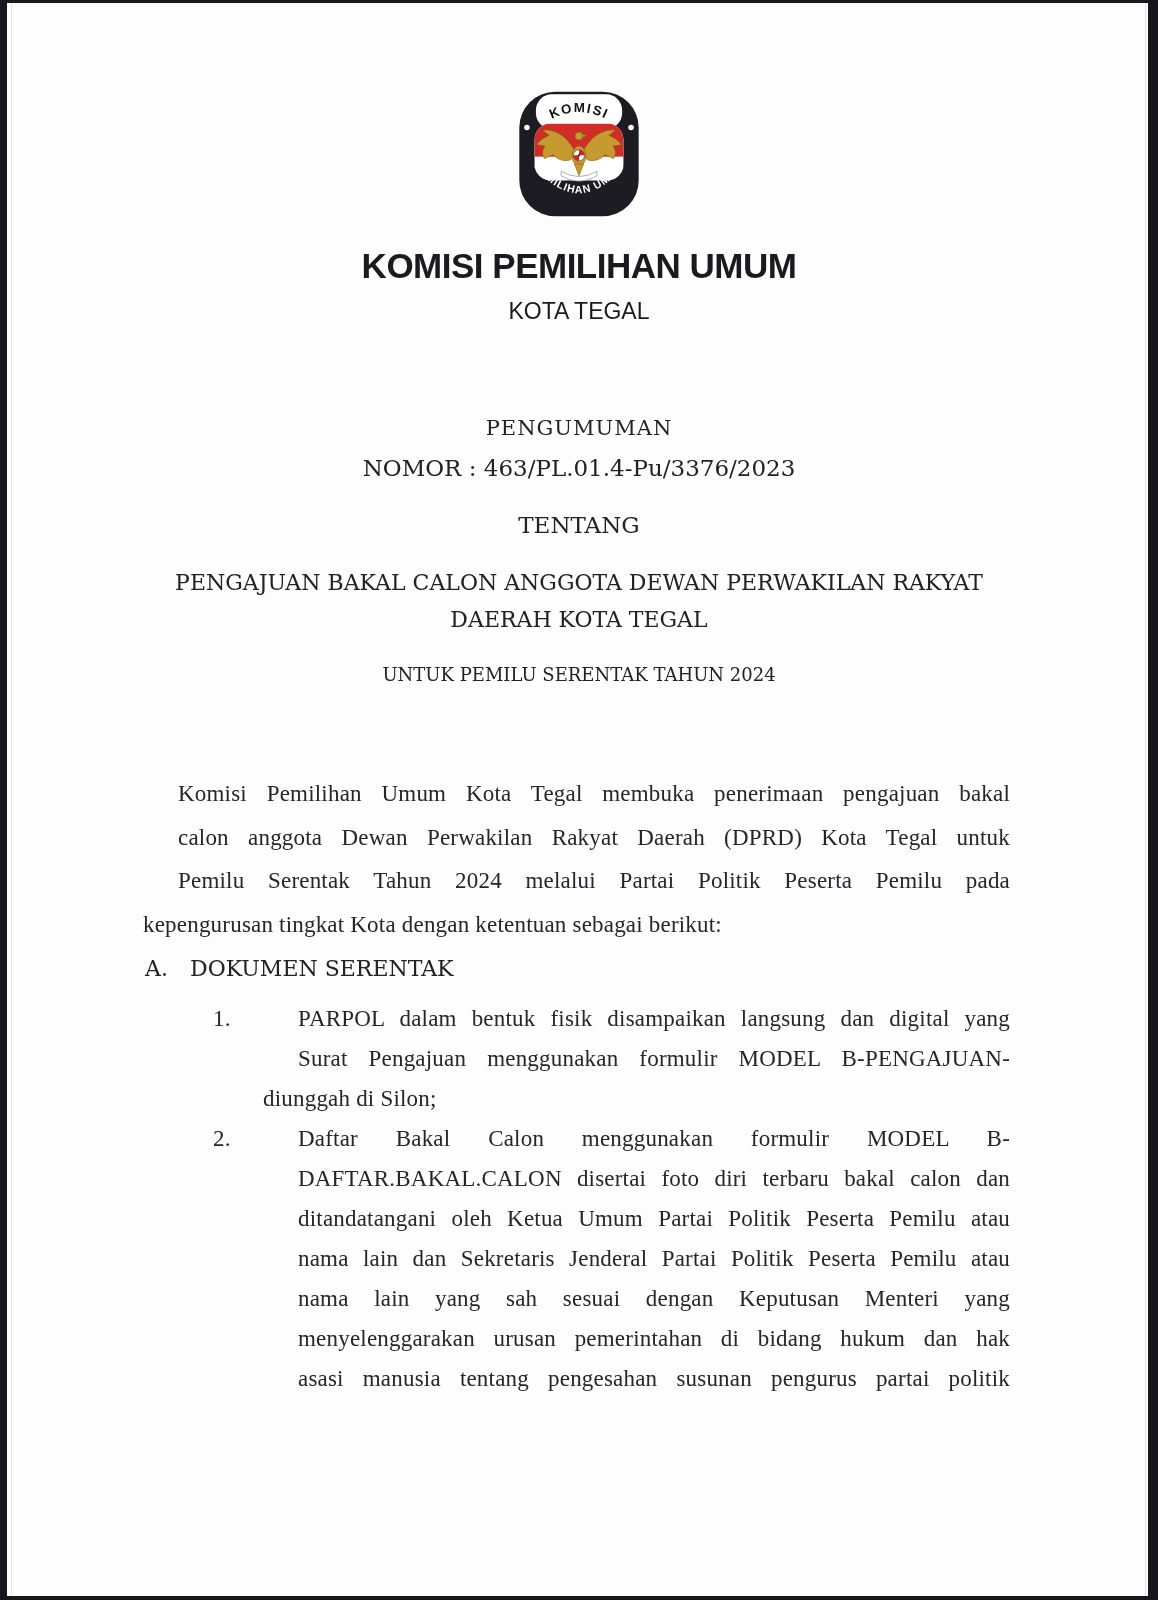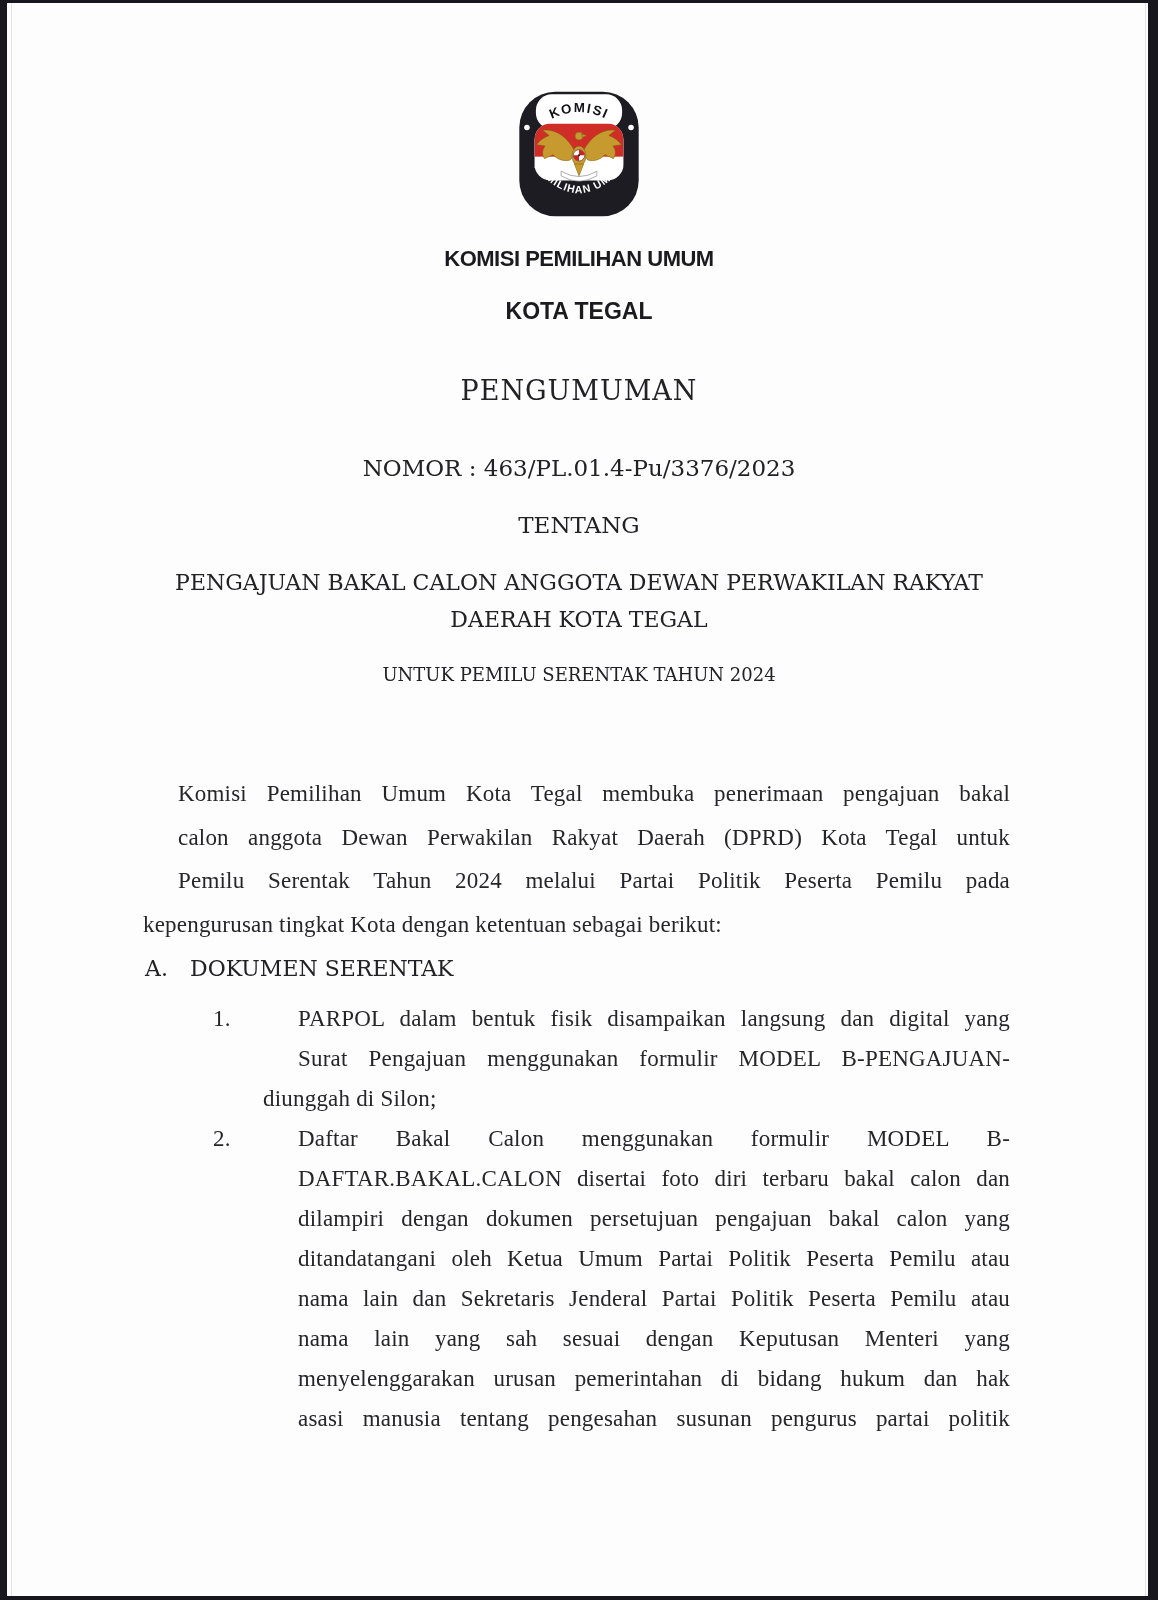--- a/index.html
+++ b/index.html
@@ -20,26 +20,26 @@
   .edgeline{position:absolute;top:0;bottom:0;width:1px;background:#e4e4e8;z-index:4;}
   .edgeline.l{left:11px;}
   .edgeline.r{left:1145px;}
 
   .abs{position:absolute;}
   .ctr{left:0;right:0;text-align:center;}
 
   .logo{left:516px;top:84px;width:126px;height:140px;}
 
   .org{top:246px;font-family:"Liberation Sans",sans-serif;font-weight:bold;
-       font-size:22px;letter-spacing:-0.5px;color:#1b1b1f;}
-  .unit{top:298px;font-family:"Liberation Sans",sans-serif;font-weight:bold;
+       font-size:35px;letter-spacing:-0.5px;color:#1b1b1f;}
+  .unit{top:298px;font-family:"Liberation Sans",sans-serif;font-weight:normal;
         font-size:23px;color:#1b1b1f;}
 
   .h-serif{font-family:"DejaVu Serif",serif;color:#222226;}
-  .doctype{top:375px;font-size:27px;letter-spacing:1px;}
+  .doctype{top:416px;font-size:21px;letter-spacing:1px;}
   .nomor{top:455px;font-size:23px;}
   .tentang{top:512px;font-size:23px;}
   .subj1{top:570px;font-size:22px;}
   .subj2{top:607px;font-size:22px;}
   .subj3{top:664px;font-size:18px;}
 
   .bodytext{font-size:23px;letter-spacing:0.2px;line-height:40px;}
   .intro{top:772px;left:143px;width:867px;line-height:43.5px;}
   .jline{text-align:justify;text-align-last:justify;margin-left:35px;}
   .lline{text-align:left;}
@@ -135,21 +135,20 @@
         <div class="jline">Surat Pengajuan menggunakan formulir MODEL B-PENGAJUAN-</div>
         <div class="lline">diunggah di Silon;</div>
       </div>
     </div>
 
     <div class="item">
       <div class="num">2.</div>
       <div class="txt">
         <div class="jline">Daftar Bakal Calon menggunakan formulir MODEL B-</div>
         <div class="jline">DAFTAR.BAKAL.CALON disertai foto diri terbaru bakal calon dan</div>
-        <div class="jline">dilampiri dengan dokumen persetujuan pengajuan bakal calon yang</div>
         <div class="jline">ditandatangani oleh Ketua Umum Partai Politik Peserta Pemilu atau</div>
         <div class="jline">nama lain dan Sekretaris Jenderal Partai Politik Peserta Pemilu atau</div>
         <div class="jline">nama lain yang sah sesuai dengan Keputusan Menteri yang</div>
         <div class="jline">menyelenggarakan urusan pemerintahan di bidang hukum dan hak</div>
         <div class="jline">asasi manusia tentang pengesahan susunan pengurus partai politik</div>
       </div>
     </div>
 
   </div>
 </div>

